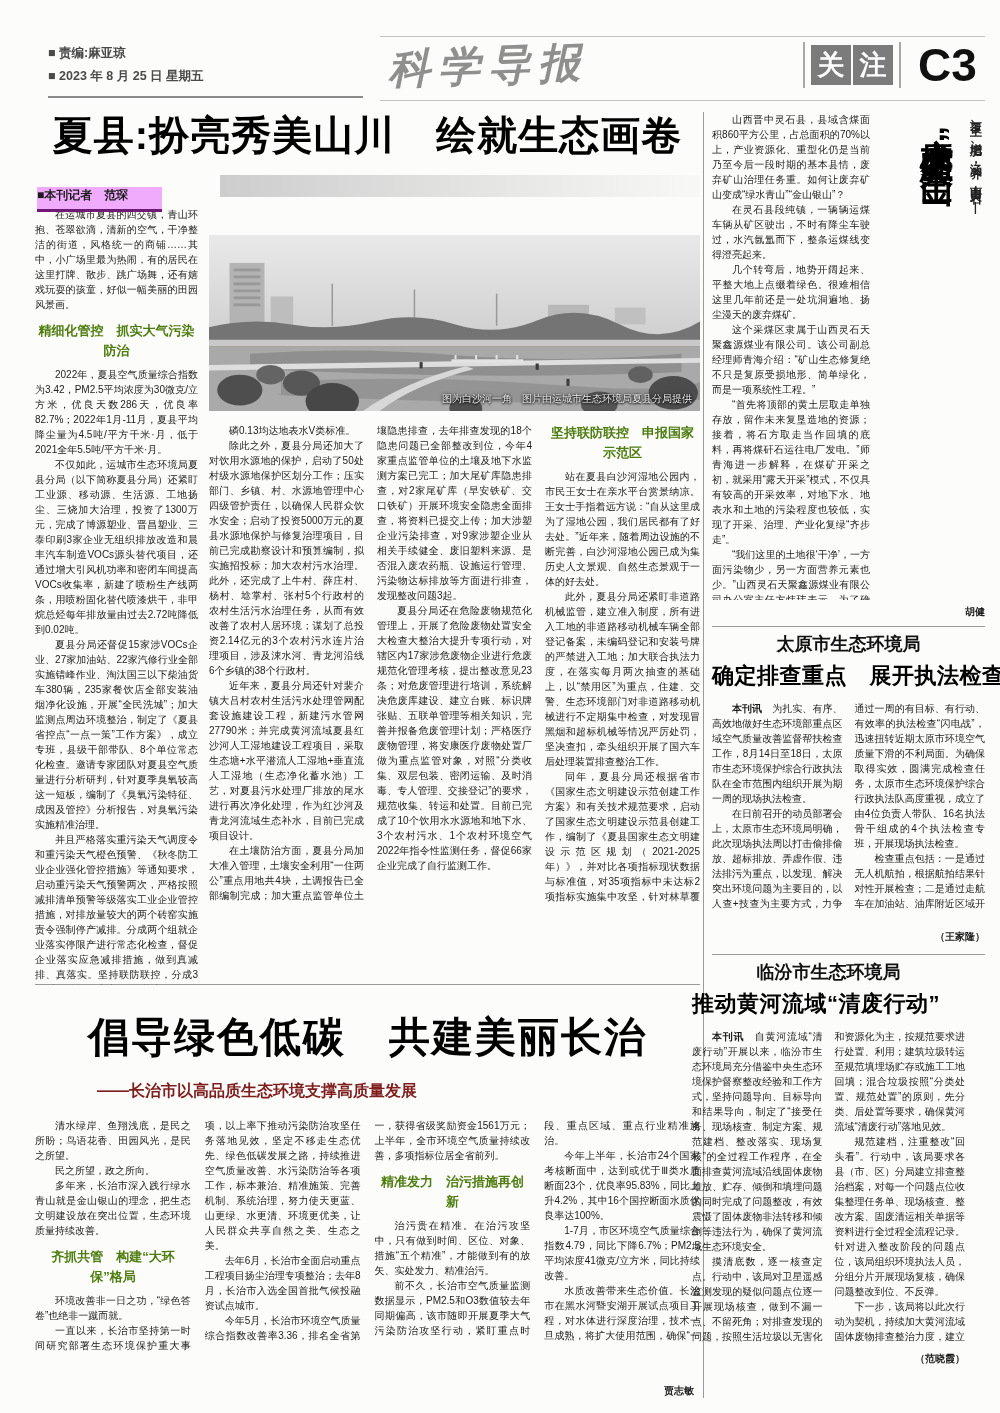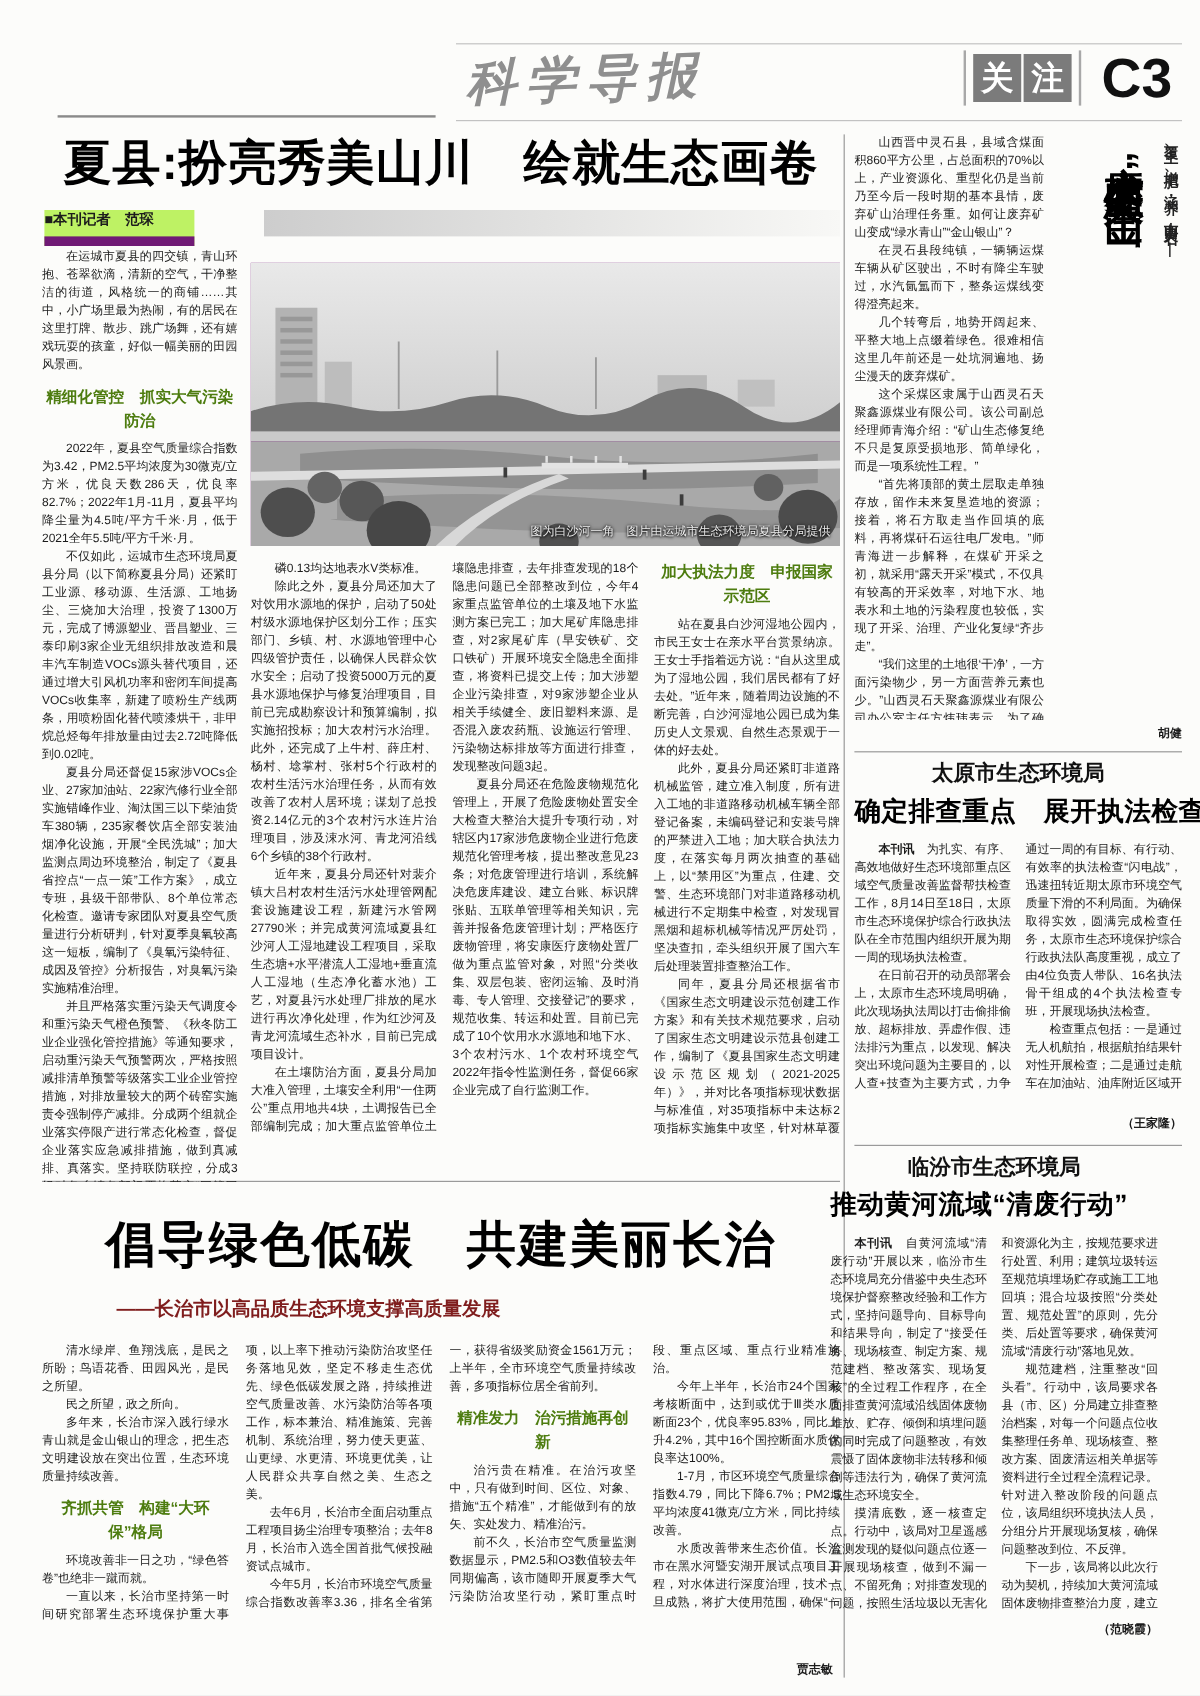--- a/index.html
+++ b/index.html
@@ -21,26 +21,26 @@
   .para{margin:0;text-indent:2em;}
   .subhead{font-size:13px;font-weight:bold;text-align:center;margin:9px 0 7px;text-indent:0;color:#4d7c0f;}
   .author{margin:4px 0 0;text-align:right;font-weight:bold;text-indent:0;}
   
   .main-art{position:absolute;left:35px;top:108px;width:665px;}
   .main-headline{margin:0;font-size:40px;font-weight:900;letter-spacing:1px;white-space:nowrap;
         text-align:center;color:#000;}
   .byline-row{position:relative;margin-top:12px;height:24px;}
   .byline-grad{position:absolute;right:0;top:0;width:480px;height:22px;
         background:linear-gradient(to right,#cdcdcd,#f8f8f6);}
-  .byline{position:absolute;left:2px;top:0;font-size:12px;font-weight:bold;border-bottom:8px solid #701a75;
-        padding:0 34px 5px 0;background:#bef264;}
+  .byline{position:absolute;left:2px;top:12px;font-size:12px;font-weight:bold;border-bottom:3px solid #701a75;
+        padding:0 34px 5px 0;background:#f0abfc;}
   .main-body{display:flex;margin-top:8px;}
   .col1{width:163px;height:778px;overflow:hidden;flex:none;}
   .main-right{flex:1;margin-left:11px;}
-  .photo{position:relative;height:236px;margin-top:12px;background:#701a75;}
+  .photo{position:relative;height:176px;margin-top:28px;background:#a16207;}
   .photo svg{display:block;width:100%;height:100%;}
   .photo-caption{position:absolute;right:8px;bottom:5px;font-size:10px;color:#ececec;
         text-shadow:0 0 3px #000,0 1px 2px #000;}
   .main-cols{margin-top:12px;height:486px;overflow:hidden;column-count:3;column-gap:13px;column-fill:auto;}
   
   .r1{position:absolute;left:712px;top:112px;width:273px;}
   .v-head{float:right;writing-mode:vertical-rl;height:352px;width:106px;margin:0 0 8px 9px;}
   .v-kicker{font-size:12px;font-weight:bold;letter-spacing:3px;color:#222;margin-left:12px;line-height:1.6;}
   .v-title{font-size:33px;font-weight:900;line-height:1.05;color:#000;letter-spacing:2px;}
   .r1-text{height:488px;overflow:hidden;}
@@ -57,20 +57,24 @@
   .cz-sub{margin:14px 0 0 62px;font-size:16px;font-weight:bold;color:#7f1d1d;}
   .cz-cols{margin-top:16px;height:238px;overflow:hidden;column-count:4;column-gap:14px;column-fill:auto;}
   .cz-author{position:absolute;right:6px;bottom:2px;font-size:10px;font-weight:bold;}
   strong.lead{font-weight:bold;}
 </style>
 </head>
 <body>
 
 <div class="page">
 
+  <div class="ed-block">
+    <div>■ 责编:麻亚琼</div>
+    <div>■ 2023 年 8 月 25 日  星期五</div>
+  </div>
   <div class="ed-underline"></div>
   <div class="rule" style="left:380px;top:36px;width:605px;height:1px;background:#c2c2c2;"></div>
   <div class="paper-logo">科学导报</div>
   <div class="section-area">
     <div class="vbar"></div>
     <div class="sec-box">关</div>
     <div class="sec-box">注</div>
     <div class="vbar"></div>
     <div class="page-no">C3</div>
   </div>
@@ -144,21 +148,21 @@
             <rect x="348" y="206" width="3" height="10" fill="#3c3c3c"></rect>
           </svg>
           <div class="photo-caption">图为白沙河一角　图片由运城市生态环境局夏县分局提供</div>
         </div>
         <div class="main-cols bodytext">
             <p class="para">磷0.13均达地表水V类标准。</p>
             <p class="para">除此之外，夏县分局还加大了对饮用水源地的保护，启动了50处村级水源地保护区划分工作；压实部门、乡镇、村、水源地管理中心四级管护责任，以确保人民群众饮水安全；启动了投资5000万元的夏县水源地保护与修复治理项目，目前已完成勘察设计和预算编制，拟实施招投标；加大农村污水治理。此外，还完成了上牛村、薛庄村、杨村、埝掌村、张村5个行政村的农村生活污水治理任务，从而有效改善了农村人居环境；谋划了总投资2.14亿元的3个农村污水连片治理项目，涉及涑水河、青龙河沿线6个乡镇的38个行政村。</p>
             <p class="para">近年来，夏县分局还针对裴介镇大吕村农村生活污水处理管网配套设施建设工程，新建污水管网27790米；并完成黄河流域夏县红沙河人工湿地建设工程项目，采取生态塘+水平潜流人工湿地+垂直流人工湿地（生态净化蓄水池）工艺，对夏县污水处理厂排放的尾水进行再次净化处理，作为红沙河及青龙河流域生态补水，目前已完成项目设计。</p>
             <p class="para">在土壤防治方面，夏县分局加大准入管理，土壤安全利用“一住两公”重点用地共4块，土调报告已全部编制完成；加大重点监管单位土壤隐患排查，去年排查发现的18个隐患问题已全部整改到位，今年4家重点监管单位的土壤及地下水监测方案已完工；加大尾矿库隐患排查，对2家尾矿库（早安铁矿、交口铁矿）开展环境安全隐患全面排查，将资料已提交上传；加大涉塑企业污染排查，对9家涉塑企业从相关手续健全、废旧塑料来源、是否混入废农药瓶、设施运行管理、污染物达标排放等方面进行排查，发现整改问题3起。</p>
             <p class="para">夏县分局还在危险废物规范化管理上，开展了危险废物处置安全大检查大整治大提升专项行动，对辖区内17家涉危废物企业进行危废规范化管理考核，提出整改意见23条；对危废管理进行培训，系统解决危废库建设、建立台账、标识牌张贴、五联单管理等相关知识，完善并报备危废管理计划；严格医疗废物管理，将安康医疗废物处置厂做为重点监管对象，对照“分类收集、双层包装、密闭运输、及时消毒、专人管理、交接登记”的要求，规范收集、转运和处置。目前已完成了10个饮用水水源地和地下水、3个农村污水、1个农村环境空气2022年指令性监测任务，督促66家企业完成了自行监测工作。</p>
-            <h3 class="subhead">加大执法力度　申报国家示范区</h3>
+            <h3 class="subhead">坚持联防联控　申报国家示范区</h3>
             <p class="para">站在夏县白沙河湿地公园内，市民王女士在亲水平台赏景纳凉。王女士手指着远方说：“自从这里成为了湿地公园，我们居民都有了好去处。”近年来，随着周边设施的不断完善，白沙河湿地公园已成为集历史人文景观、自然生态景观于一体的好去处。</p>
             <p class="para">此外，夏县分局还紧盯非道路机械监管，建立准入制度，所有进入工地的非道路移动机械车辆全部登记备案，未编码登记和安装号牌的严禁进入工地；加大联合执法力度，在落实每月两次抽查的基础上，以“禁用区”为重点，住建、交警、生态环境部门对非道路移动机械进行不定期集中检查，对发现冒黑烟和超标机械等情况严厉处罚，坚决查扣，牵头组织开展了国六车后处理装置排查整治工作。</p>
             <p class="para">同年，夏县分局还根据省市《国家生态文明建设示范创建工作方案》和有关技术规范要求，启动了国家生态文明建设示范县创建工作，编制了《夏县国家生态文明建设示范区规划（2021-2025年）》，并对比各项指标现状数据与标准值，对35项指标中未达标2项指标实施集中攻坚，针对林草覆盖率为57.71%、与指标要求60%的差距，拟通过植树造林、增加县域绿化面积、加强流域防护林等措施，保障该项指标在2025年命名达标。</p>
           </div>
       </div>
     </div>
   </div>
 
   <div class="r1 bodytext">
     <div class="v-head">

